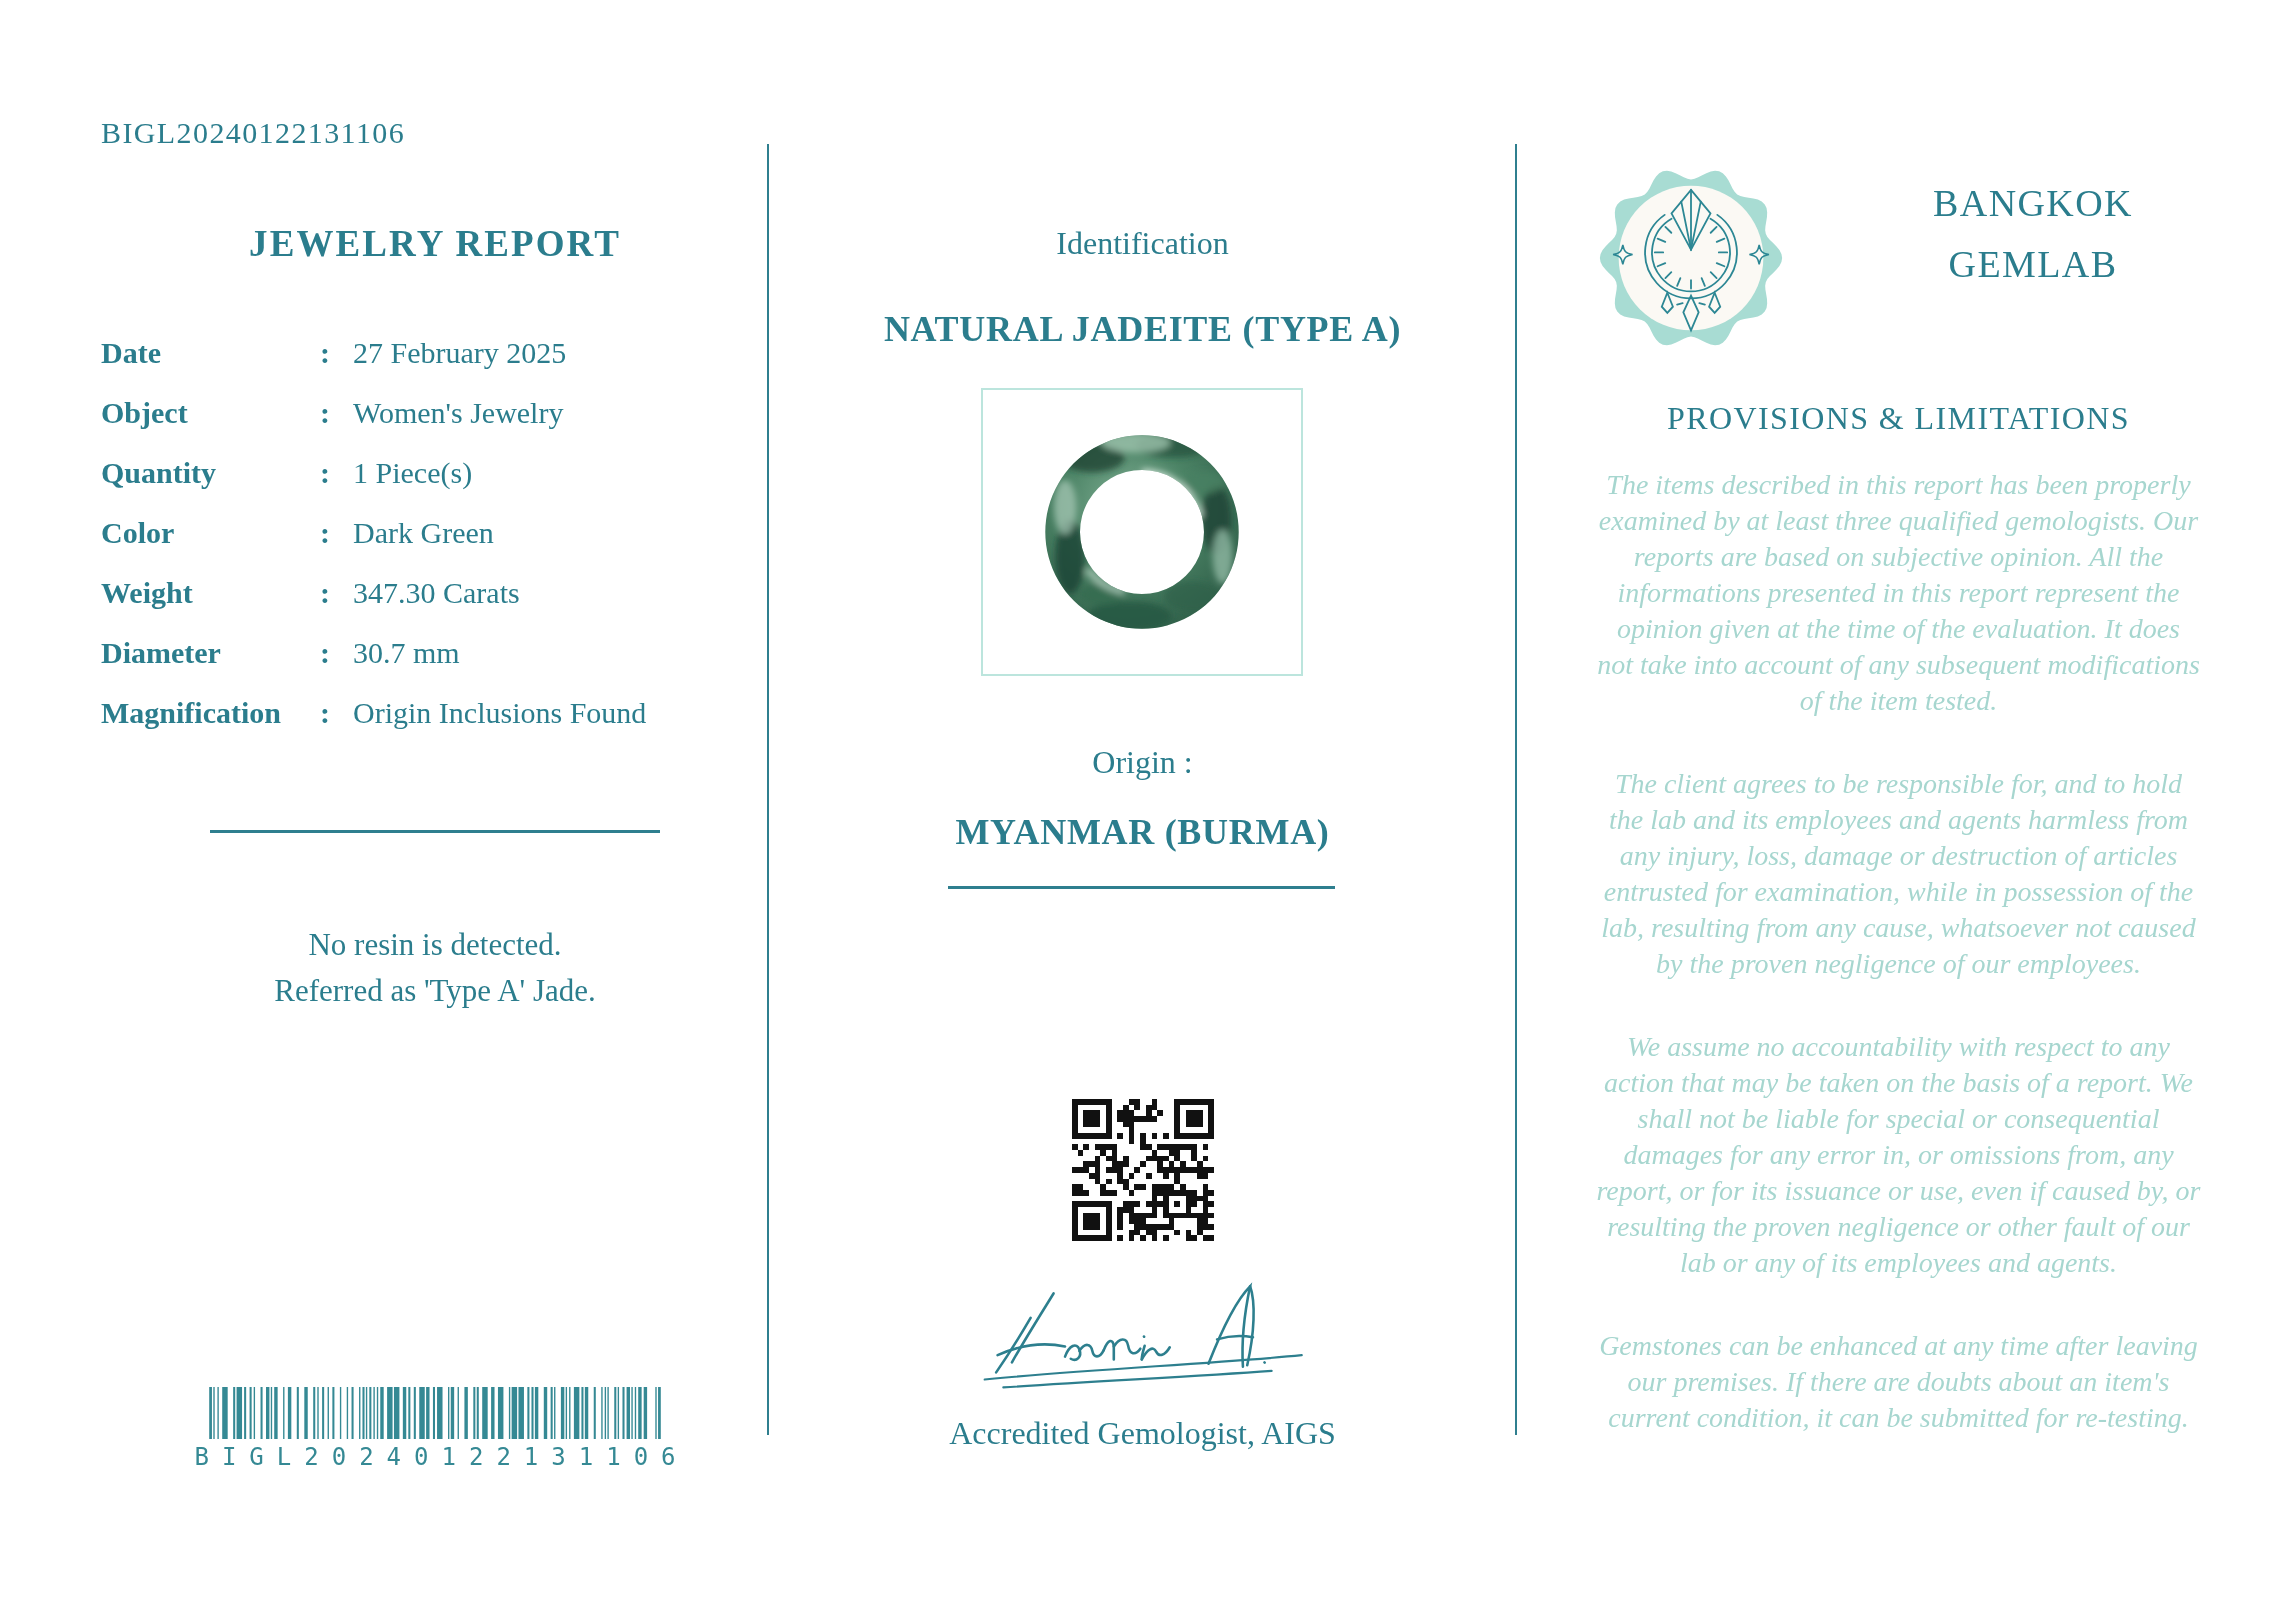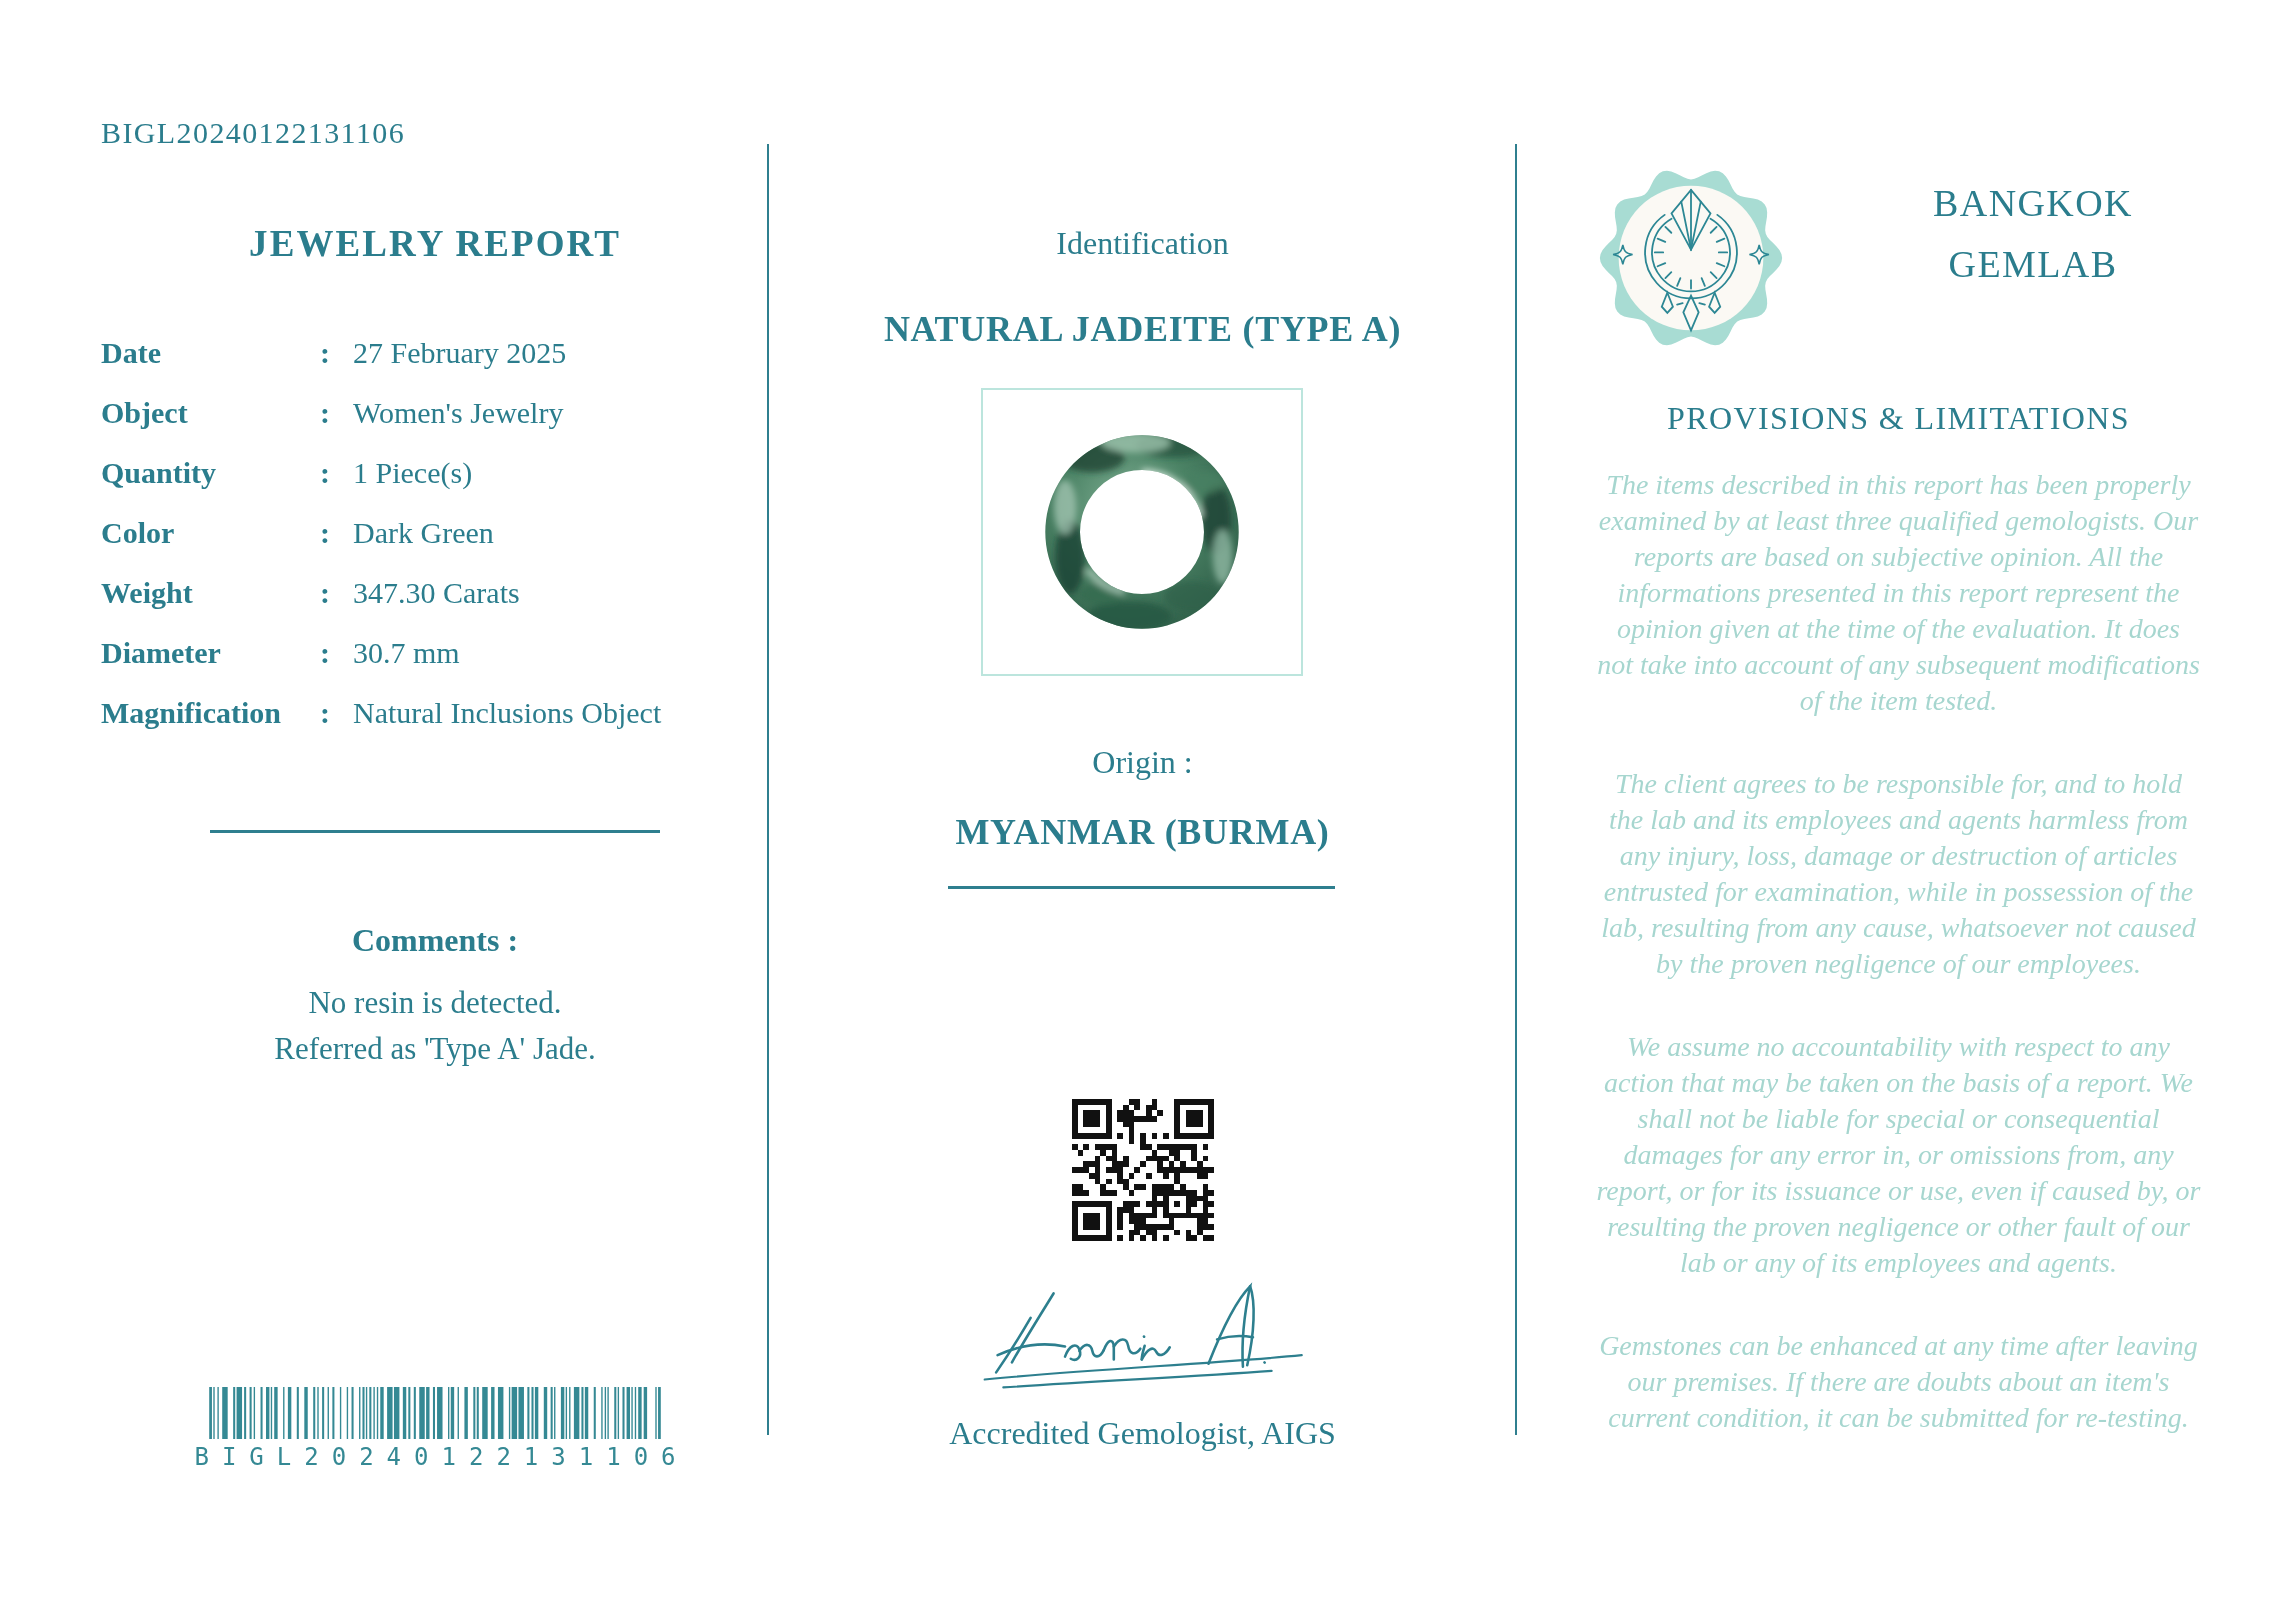--- a/index.html
+++ b/index.html
@@ -95,28 +95,27 @@
         <span class="field-value">347.30 Carats</span>
       </div>
       <div class="field-row">
         <span class="field-label">Diameter</span>
         <span class="field-colon">:</span>
         <span class="field-value">30.7 mm</span>
       </div>
       <div class="field-row">
         <span class="field-label">Magnification</span>
         <span class="field-colon">:</span>
-        <span class="field-value">Natural Inclusions Object</span>
+        <span class="field-value">Origin Inclusions Found</span>
       </div>
     </div>
 
   <div class="abs left-divider"></div>
 
   <div class="abs left-block comments-block">
-    <p class="comments-heading">Comments :</p>
     <div id="comment-lines">
         <p class="comment-line">No resin is detected.</p>
         <p class="comment-line">Referred as 'Type A' Jade.</p>
       </div>
   </div>
 
   <div class="abs left-block barcode-wrap">
     <svg id="barcode-svg" class="barcode-svg" width="456" height="52" viewBox="0 0 660 76">
         <g fill="#358994">
           <rect x="0" y="0" width="4" height="76"></rect>

